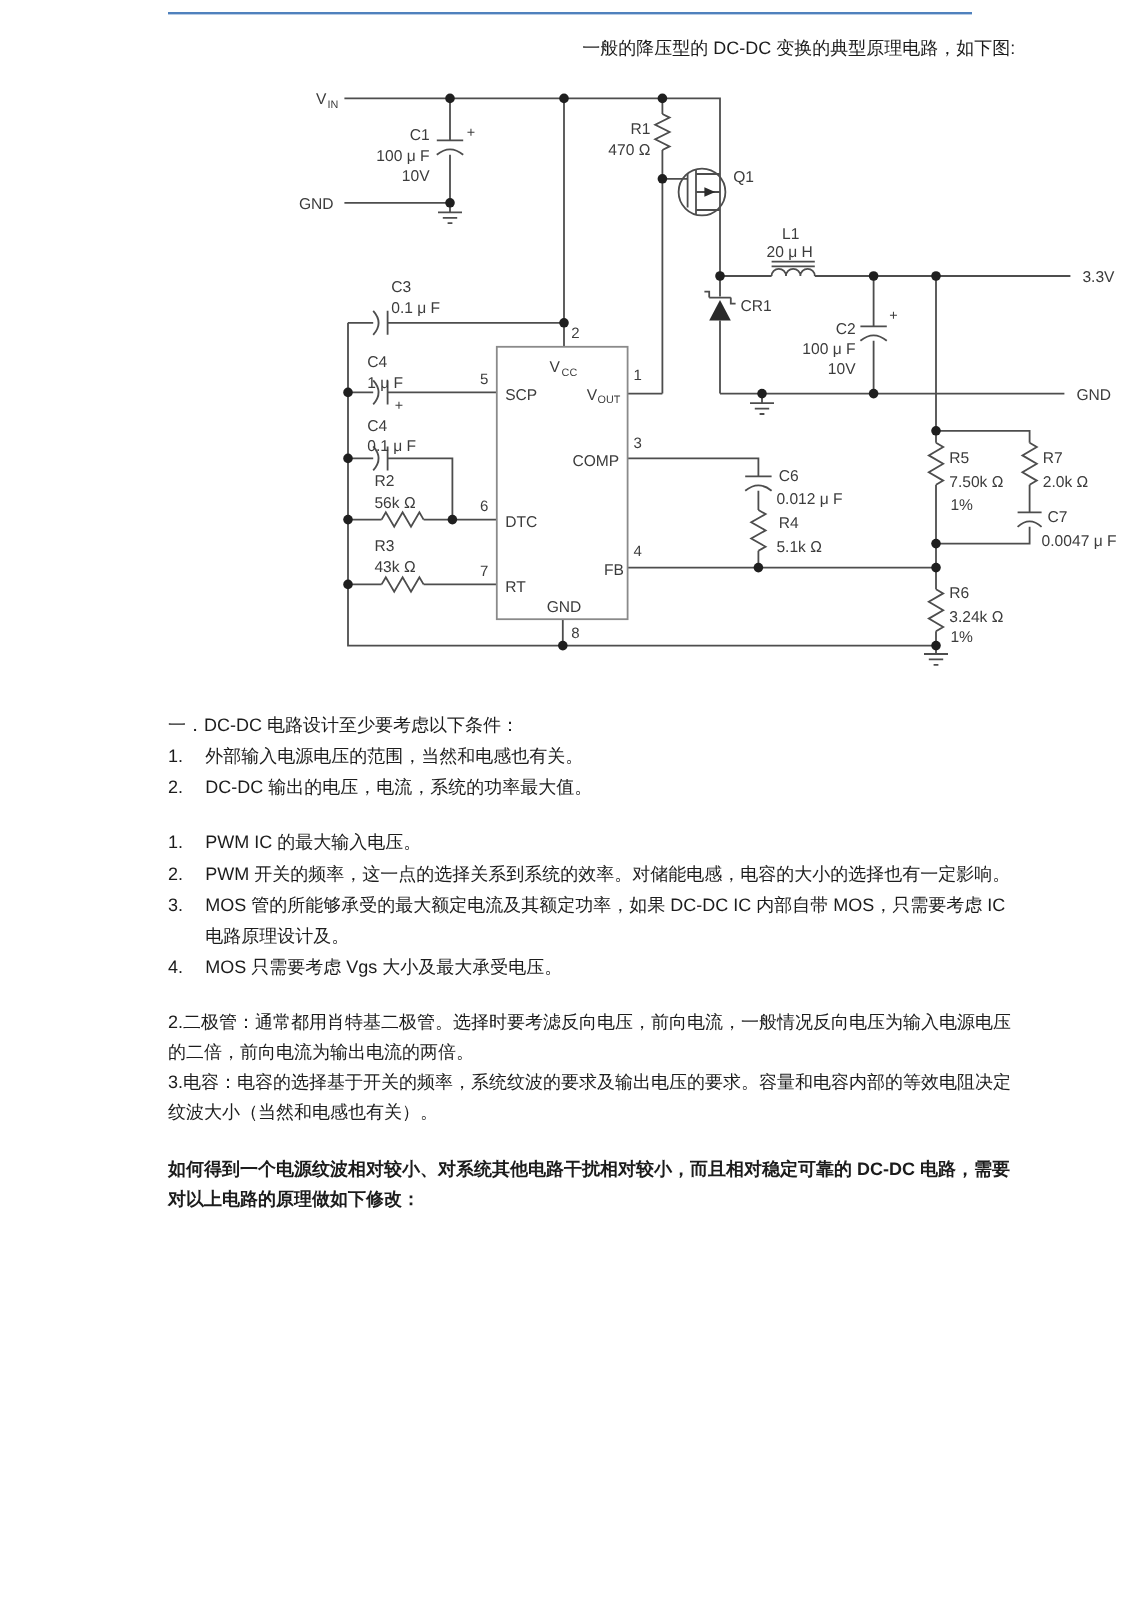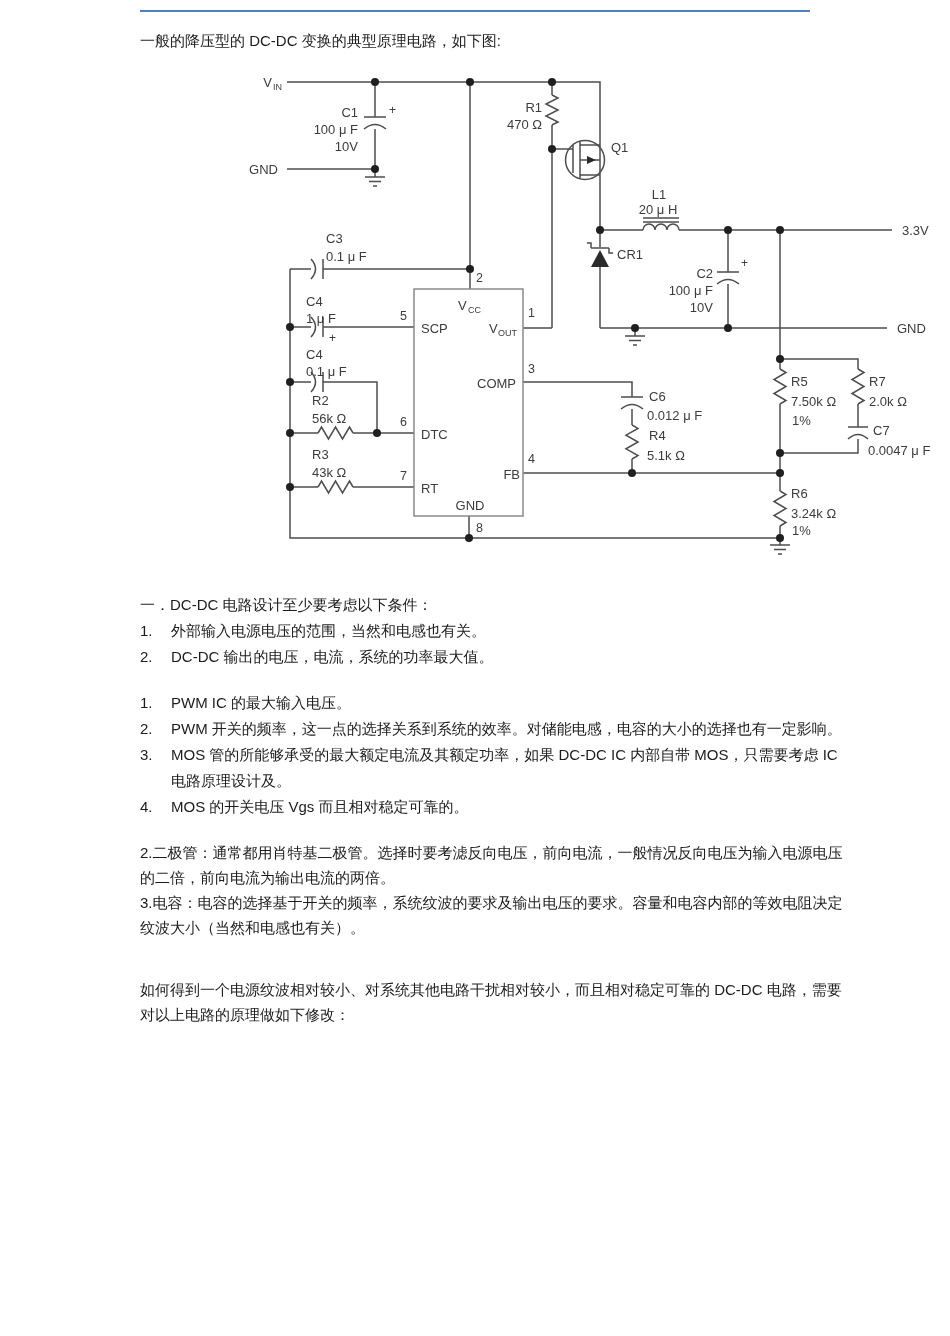--- a/index.html
+++ b/index.html
@@ -6,34 +6,34 @@
   body{
     width:950px;height:1336px;background:#ffffff;position:relative;overflow:hidden;
     font-family:"Liberation Sans",sans-serif;color:#1c1c1c;
   }
   .content{position:absolute;left:140px;top:0;width:706px;}
   .title{
     margin:104px 0 0 0;font-size:22px;line-height:34px;font-weight:bold;
     color:#1f3a63;letter-spacing:0.3px;
   }
   .rule{margin-top:10px;width:670px;border-bottom:2px solid #4f81bd;height:0;}
-  .intro{margin-top:18px;font-size:15px;line-height:22px;}
+  .intro{margin-top:18px;font-size:15px;line-height:22px;text-align:right;}
   .circuit-wrap{position:relative;margin-left:-140px;margin-top:8px;width:950px;height:505px;}
   .circuit-wrap svg{position:absolute;left:0;top:0;}
   svg text{font-family:"Liberation Sans",sans-serif;fill:#3c3c3c;font-size:13px;}
   svg text.sub{font-size:9px;}
   svg text.pin{font-size:12.5px;}
   svg text.plus{font-size:12px;}
   .sec{margin-top:20px;font-size:15px;line-height:26px;}
   .sec .heading{margin:0;}
   .numrow{display:flex;}
   .numrow .n{width:31px;flex:none;}
   .numrow .t{flex:1;}
   .sec3 p{margin:0;font-size:15px;line-height:25px;}
-  .closing{margin-top:37px;font-size:15px;line-height:25px;}
+  .closing{margin-top:22px;font-size:15px;line-height:25px;font-weight:bold;}
 </style>
 </head>
 <body>
 
 <div class="content">
 
   <div class="rule"></div>
   <p class="intro">一般的降压型的 DC-DC 变换的典型原理电路，如下图:</p>
 
   <div class="circuit-wrap">
@@ -245,21 +245,21 @@
     <div class="numrow">
       <span class="n">2.</span>
       <span class="t">PWM 开关的频率，这一点的选择关系到系统的效率。对储能电感，电容的大小的选择也有一定影响。</span>
     </div>
     <div class="numrow">
       <span class="n">3.</span>
       <span class="t">MOS 管的所能够承受的最大额定电流及其额定功率，如果 DC-DC IC 内部自带 MOS，只需要考虑 IC 电路原理设计及。</span>
     </div>
     <div class="numrow">
       <span class="n">4.</span>
-      <span class="t">MOS 的开关电压 Vgs 而且相对稳定可靠的。</span>
+      <span class="t">MOS 只需要考虑 Vgs 大小及最大承受电压。</span>
     </div>
   </div>
 
   <div class="sec sec3">
     <p>2.二极管：通常都用肖特基二极管。选择时要考滤反向电压，前向电流，一般情况反向电压为输入电源电压的二倍，前向电流为输出电流的两倍。</p>
     <p>3.电容：电容的选择基于开关的频率，系统纹波的要求及输出电压的要求。容量和电容内部的等效电阻决定纹波大小（当然和电感也有关）。</p>
   </div>
 
   <p class="closing">如何得到一个电源纹波相对较小、对系统其他电路干扰相对较小，而且相对稳定可靠的 DC-DC 电路，需要对以上电路的原理做如下修改：</p>
 

